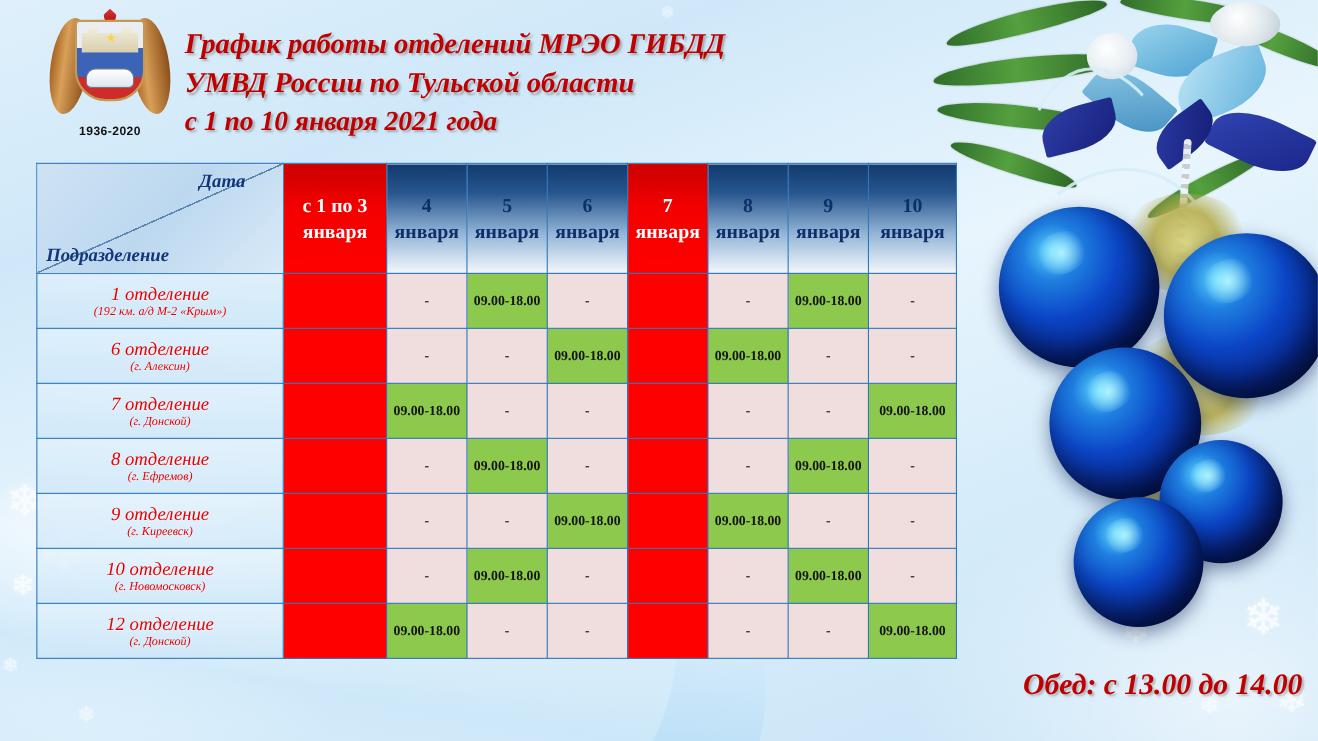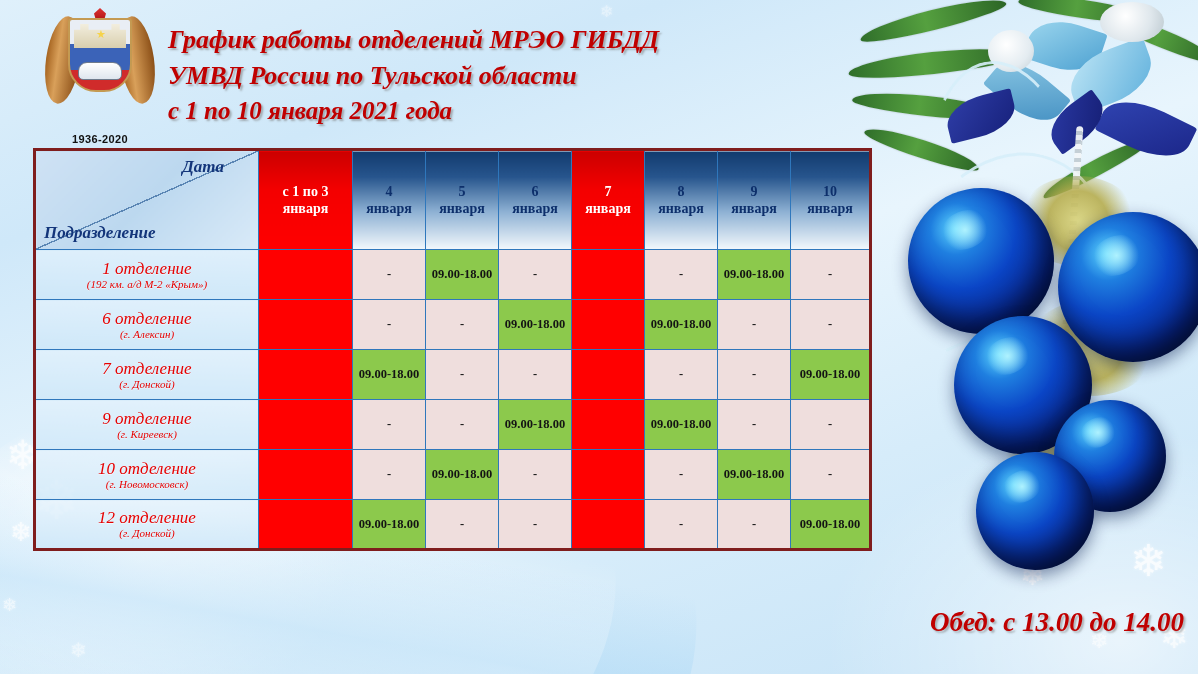--- a/index.html
+++ b/index.html
@@ -144,21 +144,21 @@
     border-radius: 9px 9px 5px 5px;
     border: 1px solid #6f7b8c;
   }
   .emblem-top {
     position: absolute; left: 50px; top: 0px;
     width: 12px; height: 14px;
     background: linear-gradient(180deg,#d33,#a11);
     clip-path: polygon(50% 0,100% 40%,80% 100%,20% 100%,0 40%);
   }
   .emblem-years {
-    margin-top: 21px;
+    margin-top: 2px;
     font-family: "Liberation Sans", sans-serif;
     font-size: 11px;
     font-weight: bold;
     color: #111;
     letter-spacing: .4px;
   }
 
   
   #title {
     position: absolute;
@@ -174,21 +174,21 @@
   }
   #title .ln3 { font-size: 25px; }
 
   
   #schedule {
     position: absolute;
     left: 33px; top: 148px;
     width: 836px;
     border-collapse: collapse;
     table-layout: fixed;
-    border: 3px solid #7f1d1d;
+    border: 1px solid #7f1d1d;
   }
   #schedule td, #schedule th {
     border: 1px solid #2f77bc;
     text-align: center;
     vertical-align: middle;
     padding: 0;
   }
 
   
   .corner {
@@ -210,21 +210,21 @@
     font-style: italic; font-weight: bold;
     font-size: 17px; color: #13357a;
   }
 
   th.day {
     height: 100px;
     background: linear-gradient(180deg, #123b6e 0%, #27558d 26%, #8fb2d4 62%, #f3f8fc 100%);
     color: #0d2f6b;
     font-family: "Liberation Serif", serif;
     font-weight: bold;
-    font-size: 14px;
+    font-size: 18px;
     line-height: 1.25;
   }
   th.day.closed {
     background: linear-gradient(180deg, #cc0000 0%, #f40000 40%, #ff0000 100%);
     color: #ffffff;
   }
   th.day .num { display: block; }
 
   td.dept {
     height: 50px;
@@ -442,20 +442,34 @@
         <td class="cell open">09.00-18.00</td>
         <td class="cell dash">-</td>
         <td class="cell dash">-</td>
         <td class="cell closed"></td>
         <td class="cell dash">-</td>
         <td class="cell dash">-</td>
         <td class="cell open">09.00-18.00</td>
       </tr>
       <tr>
         <td class="dept">
+          <span class="dept-name">8 отделение</span>
+          <span class="dept-city">(г. Ефремов)</span>
+        </td>
+        <td class="cell closed"></td>
+        <td class="cell dash">-</td>
+        <td class="cell open">09.00-18.00</td>
+        <td class="cell dash">-</td>
+        <td class="cell closed"></td>
+        <td class="cell dash">-</td>
+        <td class="cell open">09.00-18.00</td>
+        <td class="cell dash">-</td>
+      </tr>
+      <tr>
+        <td class="dept">
           <span class="dept-name">9 отделение</span>
           <span class="dept-city">(г. Киреевск)</span>
         </td>
         <td class="cell closed"></td>
         <td class="cell dash">-</td>
         <td class="cell dash">-</td>
         <td class="cell open">09.00-18.00</td>
         <td class="cell closed"></td>
         <td class="cell open">09.00-18.00</td>
         <td class="cell dash">-</td>

